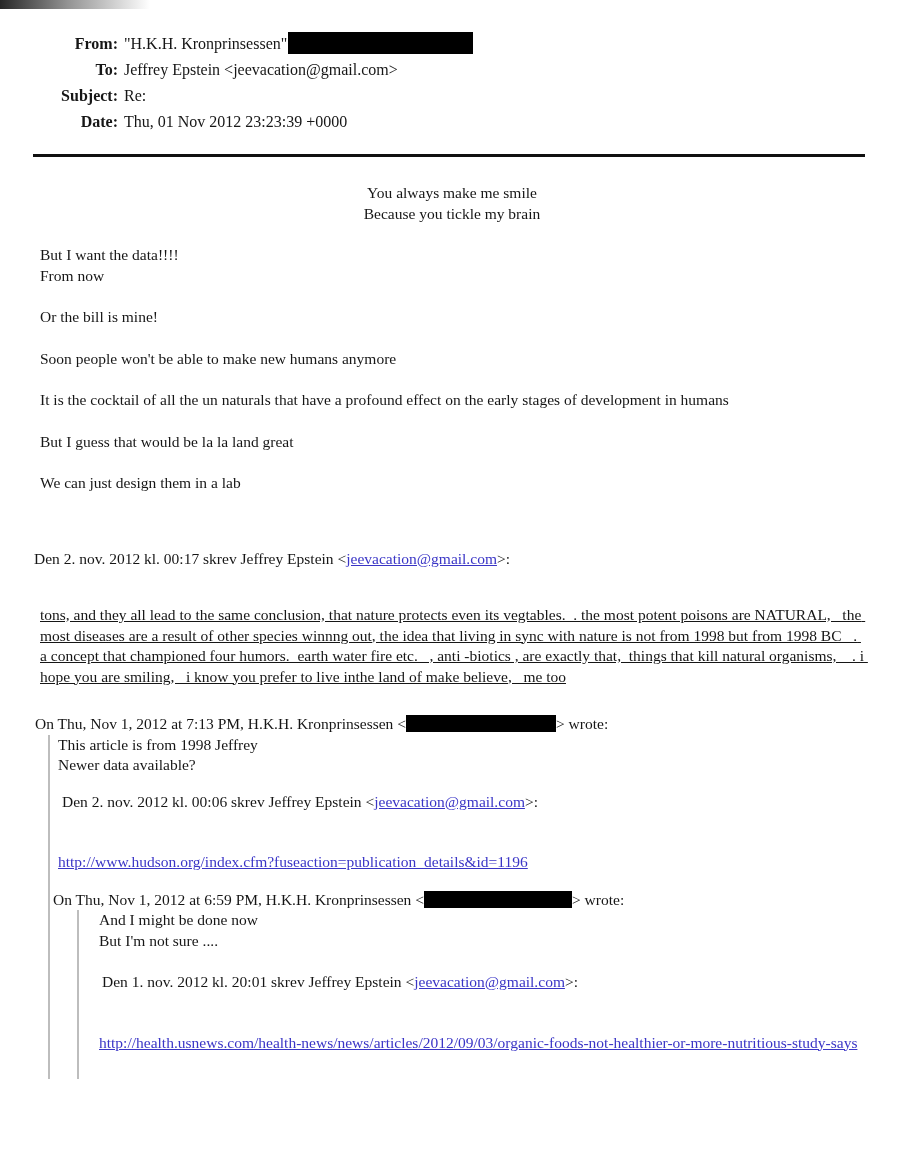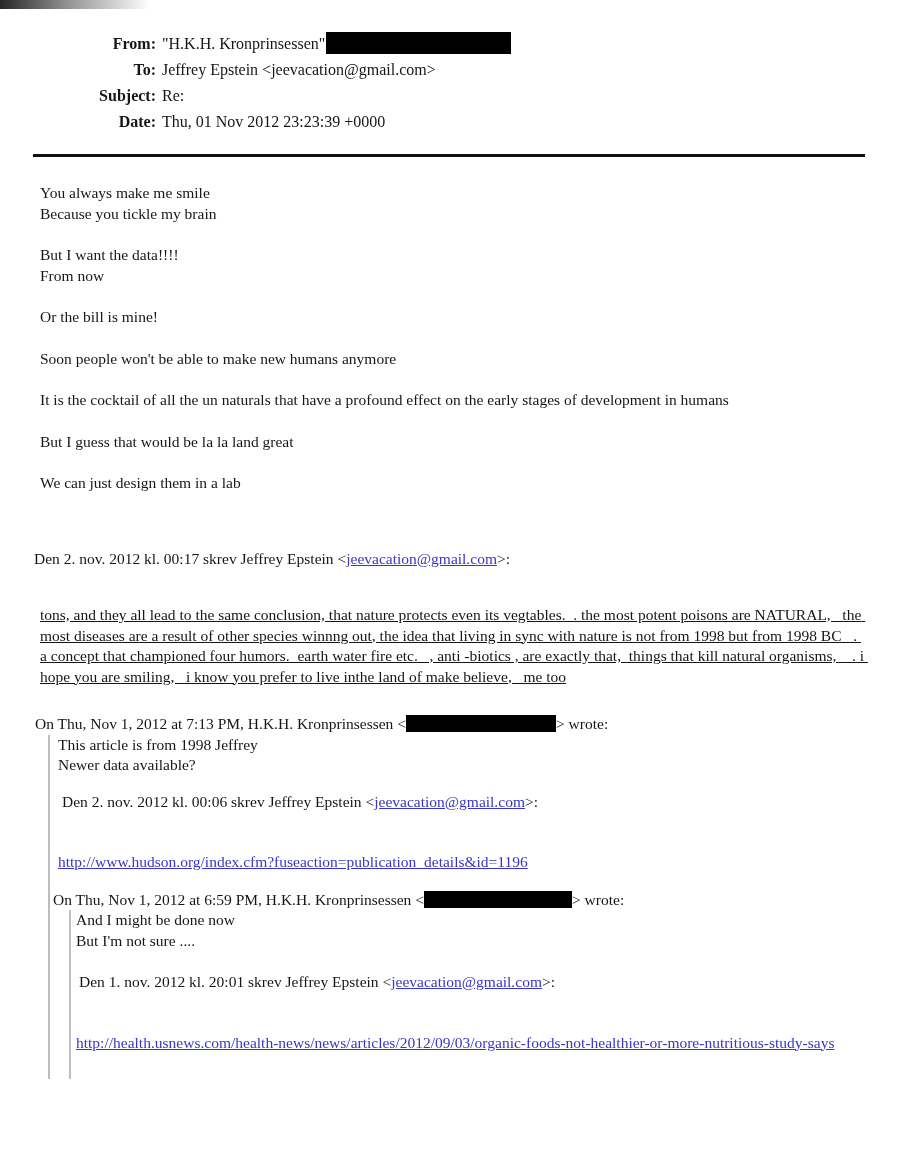--- a/index.html
+++ b/index.html
@@ -8,40 +8,40 @@
     background:#ffffff;color:var(--text,#161616);
     font-family:"Liberation Serif","DejaVu Serif",serif;
   }
   .smudge{
     position:absolute;top:0;left:0;width:150px;height:9px;
     background:linear-gradient(90deg,rgba(15,15,15,.9) 0%,rgba(15,15,15,.45) 45%,rgba(15,15,15,0) 100%);
   }
   
   .header{padding-top:31px;font-size:16px;line-height:26px;}
   .hrow{display:flex;}
-  .hlabel{width:118px;text-align:right;font-weight:700;flex:none;margin-left:38px;}
+  .hlabel{width:118px;text-align:right;font-weight:700;flex:none;}
   .hvalue{padding-left:6px;white-space:nowrap;}
   .redact{display:inline-block;background:var(--redaction,#000);}
   .redact.r1{width:185px;height:22px;vertical-align:-5px;margin-left:1px;}
   .redact.r2{width:150px;height:17px;vertical-align:-3px;}
   .redact.r3{width:148px;height:17px;vertical-align:-3px;}
   .rule{border:none;border-top:3px solid var(--rule,#101010);margin:19px 35px 0 33px;}
   
   .content{font-size:15.5px;line-height:20.5px;}
   .p{margin:21px 36px 0 40px;}
-  .p.first{margin-top:26px;}
+  .p.first{margin-top:26px;text-align:center;}
   .prewrap{white-space:pre-wrap;text-decoration:underline;}
   .intro1{margin:55px 30px 0 34px;}
   .tons{margin-top:36px;}
   .wrote1{margin:27px 30px 0 35px;}
   .bq1{margin:0 34px 0 48px;border-left:2px solid var(--quote-bar,#bdbdbd);padding-left:8px;}
   .den0006{margin:16px 0 16px 4px;}
   .hudson{margin-top:40px;}
   .wrote2{margin:17px 0 0 -5px;font-family:Liberation Serif, serif;}
-  .bq2{margin-left:11px;border-left:2px solid var(--quote-bar,#bdbdbd);padding-left:5px;padding-bottom:26px;font-family:Liberation Serif, serif;}
+  .bq2{margin-left:19px;border-left:2px solid var(--quote-bar,#bdbdbd);padding-left:20px;padding-bottom:26px;font-family:Liberation Serif, serif;}
   .den2001{margin:21px 0 0 3px;}
   .usnews{margin-top:40px;max-width:790px;overflow-wrap:break-word;}
   a{color:var(--link,#3a35c6);text-decoration:underline;}
 </style>
 </head>
 <body>
 
 <div class="page">
   <div class="smudge"></div>
 

